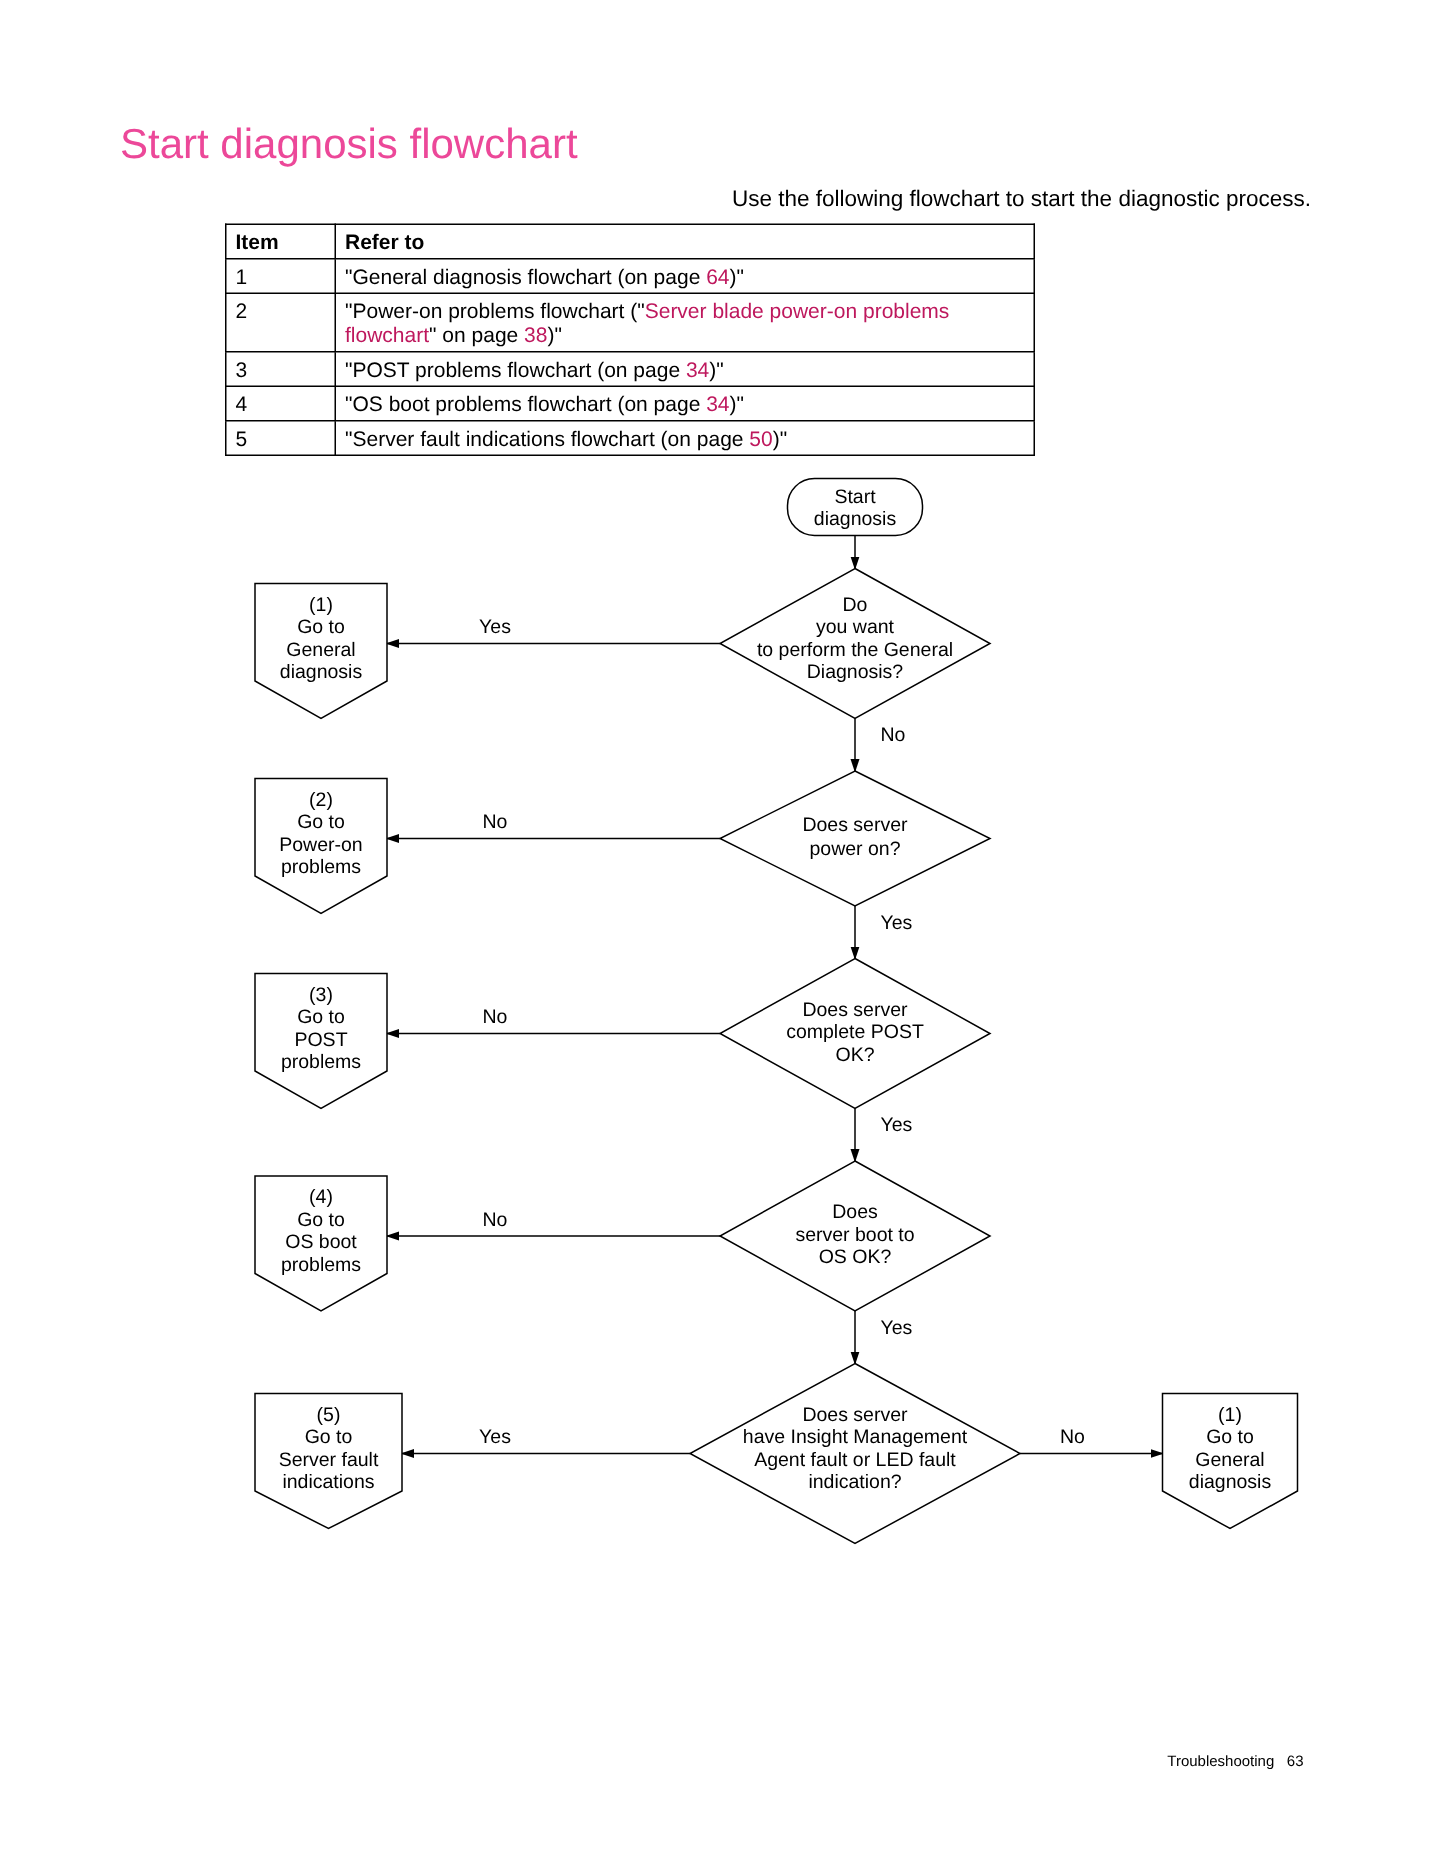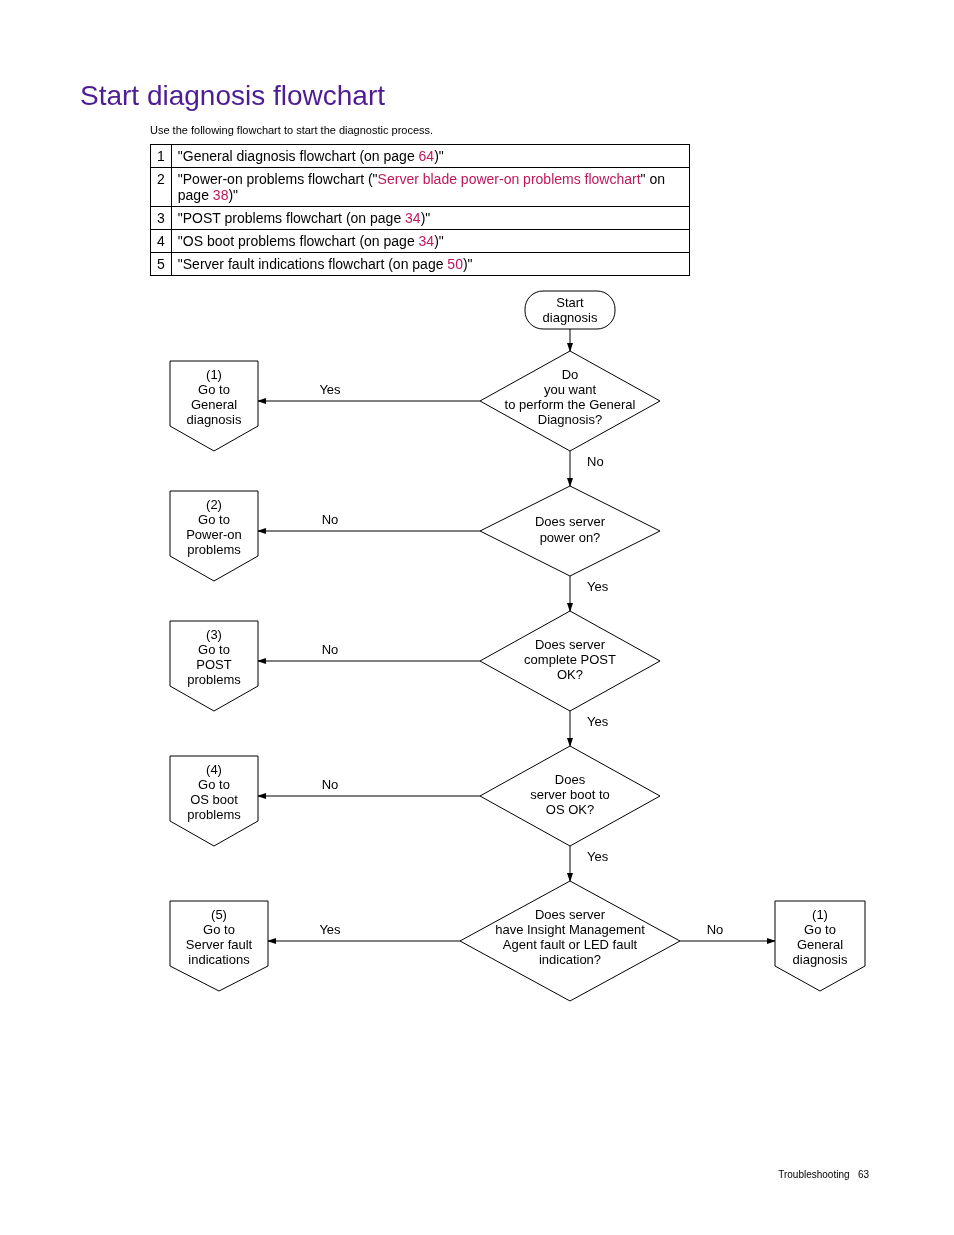--- a/index.html
+++ b/index.html
@@ -15,27 +15,28 @@
   .page {
     padding: 80px 80px 40px 80px;
     box-sizing: border-box;
     height: 100%;
     position: relative;
   }
   h1.title {
     font-family: "Arial Narrow", Arial, sans-serif;
     font-weight: 400;
     font-size: 28px;
-    color: #4c1d95;
+    color: #ec4899;
     margin: 0 0 12px 0;
     letter-spacing: 0px;
   }
   .intro {
     margin: 0 0 8px 70px;
-    font-size: 11px;
+    font-size: 15px;
+    text-align: right;
   }
   table.ref {
     border-collapse: collapse;
     margin-left: 70px;
     width: 540px;
     font-size: 14px;
   }
   table.ref th, table.ref td {
     border: 1px solid #000;
     padding: 3px 6px;
@@ -66,20 +67,24 @@
 </style>
 </head>
 <body>
 
 <div class="page">
   <h1 class="title">Start diagnosis flowchart</h1>
   <p class="intro">Use the following flowchart to start the diagnostic process.</p>
 
   <table class="ref">
     <tbody>
+        <tr>
+      <th style="width:60px">Item</th>
+      <th>Refer to</th>
+    </tr>
     <tr>
       <td>1</td>
       <td><span>"General diagnosis flowchart (on page </span><span class="link">64</span><span>)"</span></td>
     </tr>
     <tr>
       <td>2</td>
       <td><span>"Power-on problems flowchart ("</span><span class="link">Server blade power-on problems flowchart</span><span>" on page </span><span class="link">38</span><span>)"</span></td>
     </tr>
     <tr>
       <td>3</td>

